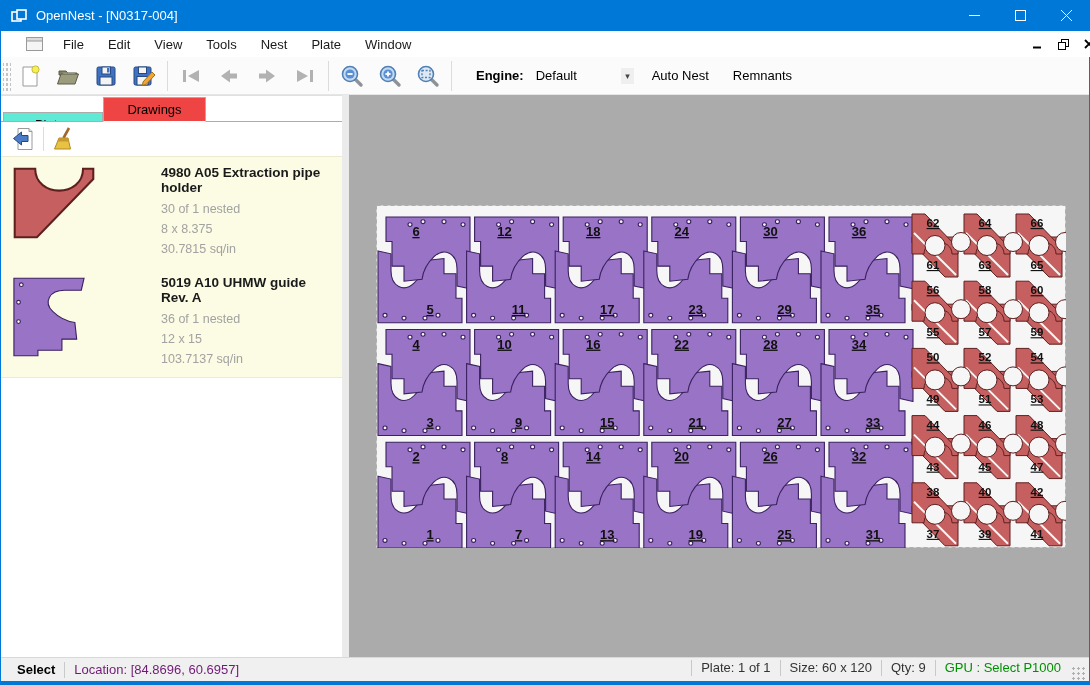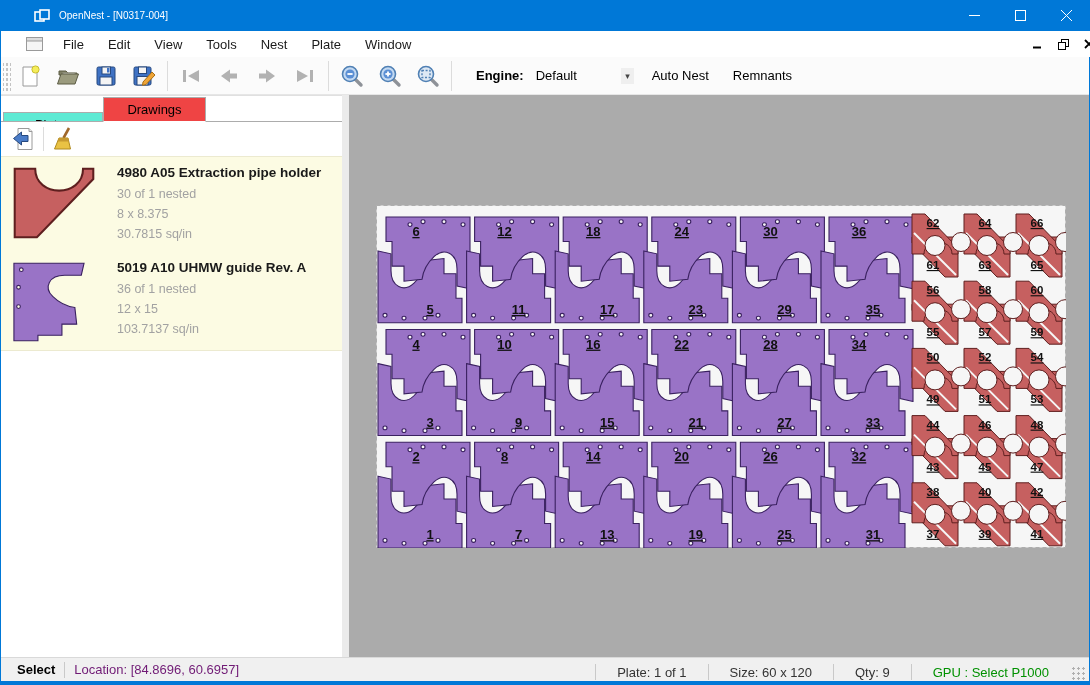--- a/index.html
+++ b/index.html
@@ -2,21 +2,21 @@
 <html><head>
 <meta charset="utf-8">
 <style>
   * { margin:0; padding:0; box-sizing:border-box; }
   html,body { width:1090px; height:685px; font-family:"Liberation Sans",sans-serif; overflow:hidden; }
   .window { position:relative; width:1090px; height:685px; background:#fff;
             border-left:1px solid #0078D7; border-right:1px solid #0078D7; }
 
   
   .titlebar { position:absolute; left:0; top:0; width:100%; height:31px; background:#0078D7;
-              display:flex; align-items:center; color:#fff; font-size:10px;padding-left:23px; }
+              display:flex; align-items:center; color:#fff; font-size:13px; }
   .app-icon { margin:0 9px 0 10px; width:16px; height:16px; }
   .win-btns { position:absolute; right:0; top:0; height:31px; display:flex; }
   .win-btn { width:46px; height:31px; display:flex; align-items:center; justify-content:center; color:#fff; }
 
   
   .menubar { position:absolute; left:16px; top:31px; width:100%; height:26px; background:#fff;
              display:flex; align-items:center; font-size:13px; color:#1a1a1a; }
   .mdi-icon { margin:0 8px 0 9px; width:17px; height:14px; }
   .menu-item { padding:4px 12px; cursor:default; }
   .mdi-btns { position:absolute; right:6px; top:0; height:26px; display:flex; align-items:center; gap:6px; }
@@ -41,39 +41,39 @@
   .sidebar { width:341px; height:100%; background:#fff; position:relative; border-top:1px solid #E0E0E0; }
   .tabs { display:flex; height:25px; padding-left:2px; background:#fff; }
   .tab { font-size:13px; padding:4px 0 0 0; text-align:center; border:1px solid #ACACAC; }
   .tab.inactive { width:100px; background:#5eead4; margin-top:16px; height:19px; border-bottom:none; }
   .tab.active   { width:103px; background:#ef4444; margin-top:1px; height:25px; border-bottom:1px solid #fff; position:relative; z-index:2; }
   .tabpage { position:absolute; left:0; top:25px; width:341px; height:537px; background:#fff; border-top:1px solid #ACACAC; }
   .side-toolbar { height:34px; display:flex; align-items:center; padding-left:8px; gap:4px; }
   .side-tb-btn { width:30px; height:28px; display:flex; align-items:center; justify-content:center; }
   .side-sep { width:1px; height:24px; background:#DCDCDC; }
   .drawing-list { background:#FCFBE3; border-top:1px solid #ECEAD0; border-bottom:1px solid #ECEAD0; }
-  .drawing-item { display:flex; padding:6px 8px 8px 12px; min-height:86px; }
+  .drawing-item { display:flex; padding:6px 8px 8px 12px; min-height:86px;gap:44px; }
   .thumb-box { width:104px; display:flex; align-items:flex-start; justify-content:flex-start; padding-top:4px; }
   .item-text { flex:1; padding-top:2px; }
   .item-title { font-size:13.5px; font-weight:bold; color:#1a1a1a; margin-bottom:4px; }
   .item-meta { font-size:12.5px; color:#A2A2A2; line-height:20px; }
 
   .splitter { width:7px; height:100%; background:#EBEBEB; }
   .canvas { position:relative; flex:1; height:100%; background:#ABABAB; overflow:hidden; }
   #plate-svg { position:absolute; left:27px; top:110px; }
   .pnum { font:bold 13px "Liberation Sans",sans-serif; text-decoration:underline; fill:#111; text-anchor:middle; }
   .rnum { font:bold 11.5px "Liberation Sans",sans-serif; text-decoration:underline; fill:#111; text-anchor:middle; }
 
   
   .statusbar { position:absolute; left:0; top:657px; width:100%; height:24px; background:#F0F0F0;
                border-top:1px solid #D9D9D9; display:flex; align-items:center; font-size:13px; color:#444; }
   .sb-sep { width:1px; height:16px; background:#C9C9C9; margin:0 9px; }
   .sb-mode { margin-left:16px; color:#000; font-weight:600; }
   .sb-loc { color:#701a75; }
-  .sb-right { margin-left:auto; display:flex; align-items:flex-end;gap:12px; }
+  .sb-right { margin-left:auto; display:flex; align-items:flex-start; }
   .sb-item { color:#333; }
   .sb-gpu { color:#009100; }
   .sb-grip { width:14px; height:14px; margin:6px 4px 0 10px;
              background-image:radial-gradient(#AFAFAF 1.2px, transparent 1.4px);
              background-size:5px 5px; }
   .bottom-border { position:absolute; left:0; top:681px; width:100%; height:4px; background:#0078D7; }
 </style>
 </head>
 <body>
 

